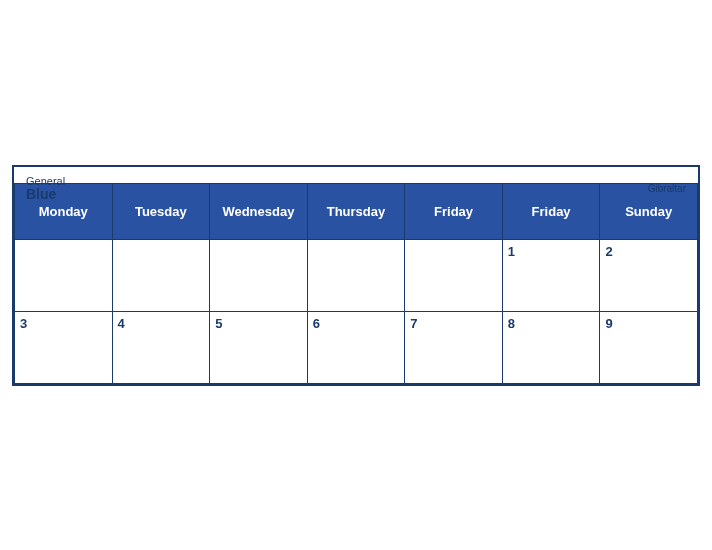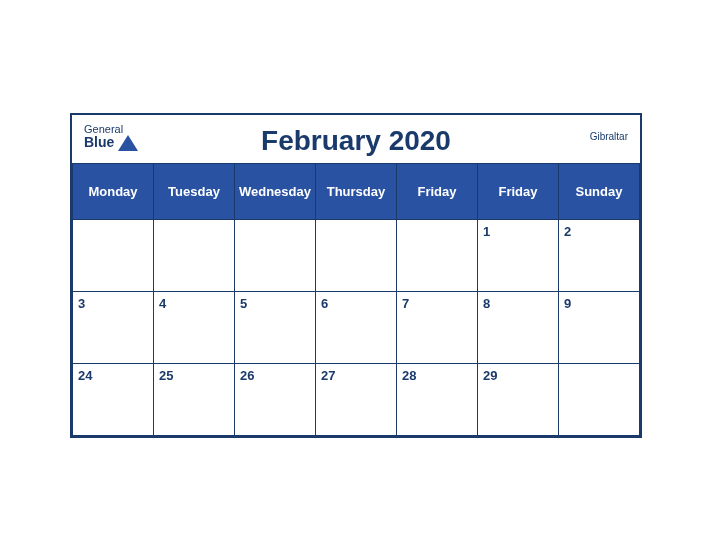--- a/index.html
+++ b/index.html
@@ -6,21 +6,21 @@
     body {
       font-family: Arial, sans-serif;
       background: #fff;
       width: 712px;
       height: 550px;
       display: flex;
       align-items: center;
       justify-content: center;
     }
     .calendar-container {
-      width: 572px;
+      width: 688px;
       border: 2px solid #1a3a6b;
       background: #fff;
     }
     .calendar-header {
       display: flex;
       align-items: center;
       justify-content: center;
       padding: 10px 16px 6px;
       position: relative;
     }
@@ -95,21 +95,20 @@
   <div class="calendar-header">
     <div class="logo">
       <span class="logo-general">General</span>
       <div style="display:flex;align-items:center;gap:4px;">
         <span class="logo-blue">Blue</span>
         <svg width="20" height="16" viewBox="0 0 20 16">
           <polygon points="10,0 20,16 0,16" fill="#2952a3"></polygon>
         </svg>
       </div>
     </div>
-    <h1 class="calendar-title">February 2020</h1>
     <span class="location">Gibraltar</span>
   </div>
   <table class="calendar-grid">
     <thead>
       <tr>
         <th>Monday</th>
         <th>Tuesday</th>
         <th>Wednesday</th>
         <th>Thursday</th>
         <th>Friday</th>
@@ -129,24 +128,15 @@
         </tr>
         <tr>
           <td><span class="day-num">3</span></td>
           <td><span class="day-num">4</span></td>
           <td><span class="day-num">5</span></td>
           <td><span class="day-num">6</span></td>
           <td><span class="day-num">7</span></td>
           <td><span class="day-num">8</span></td>
           <td><span class="day-num">9</span></td>
         </tr>
-        <tr>
-          <td><span class="day-num">24</span></td>
-          <td><span class="day-num">25</span></td>
-          <td><span class="day-num">26</span></td>
-          <td><span class="day-num">27</span></td>
-          <td><span class="day-num">28</span></td>
-          <td><span class="day-num">29</span></td>
-          <td class="empty"></td>
-        </tr>
       </tbody>
   </table>
 </div>
 
 </body></html>

